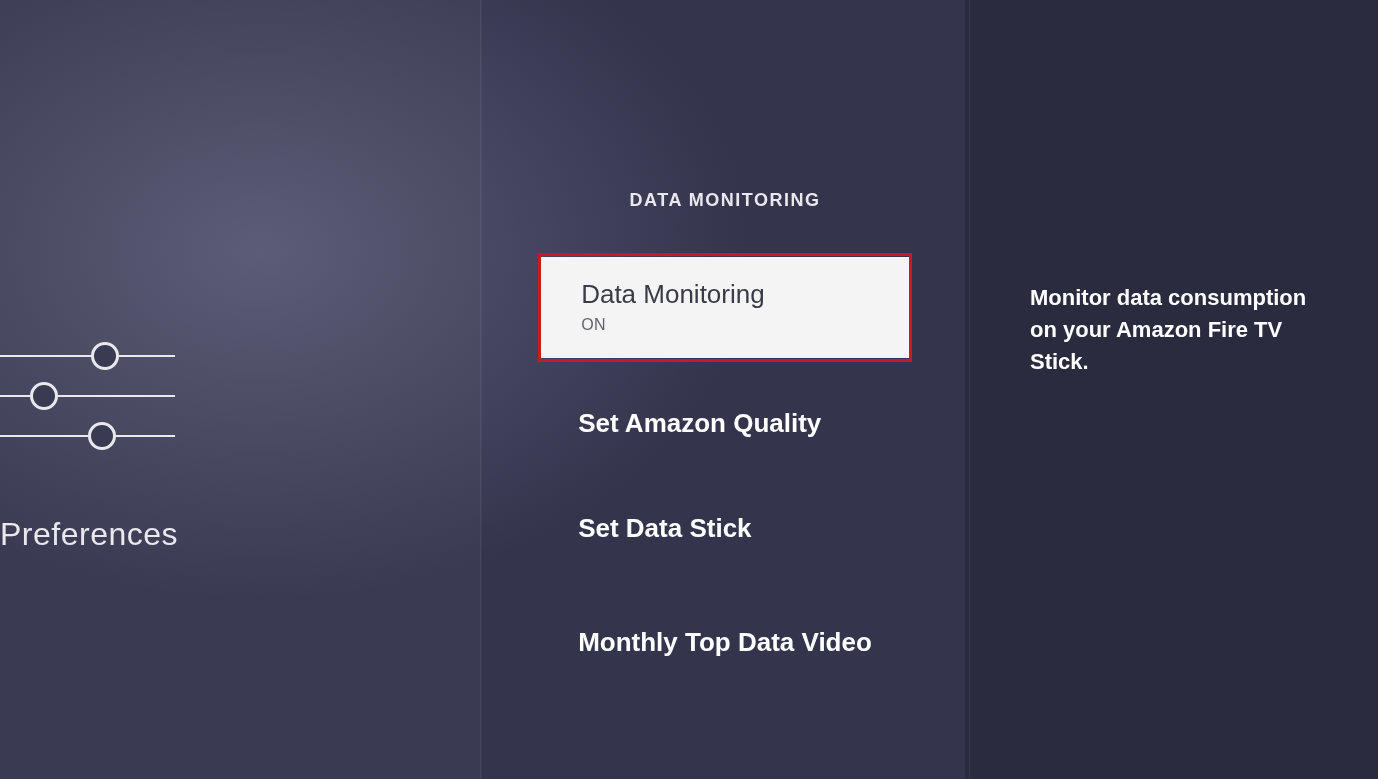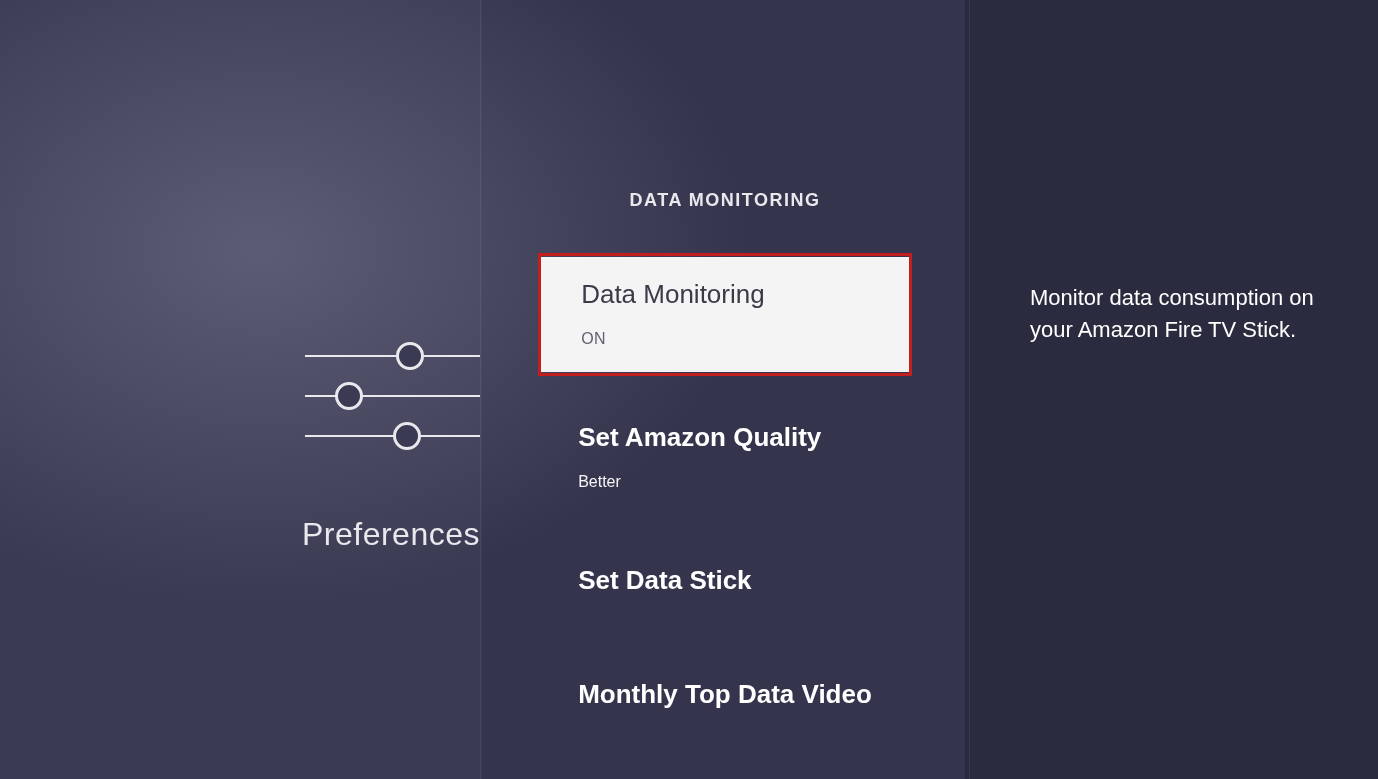--- a/index.html
+++ b/index.html
@@ -20,21 +20,21 @@
       radial-gradient(ellipse 700px 500px at 260px 250px, rgba(120,120,150,0.55), rgba(50,50,75,0) 70%),
       linear-gradient(90deg, #3a3a55 0%, #3a3a55 35%, #343450 35%, #343450 70%, #2b2b42 70%, #2b2b42 100%);
     filter: saturate(0.9);
   }
   
   .left {
     width: 480px;
     flex: 0 0 480px;
     display: flex;
     flex-direction: column;
-    align-items: flex-end;
+    align-items: flex-start;
     justify-content: center;
     padding-top: 60px;
     box-sizing: border-box;
   }
   .sliders {
     width: 175px;
     height: 120px;
     margin-bottom: 60px;
     margin-top: 50px;
   }
@@ -100,21 +100,21 @@
     cursor: pointer;
   }
   .menu-item .label {
     font-size: 26px;
     font-weight: 500;
     line-height: 1.2;
   }
   .menu-item .value {
     font-size: 16px;
     font-weight: 400;
-    margin-top: 20px;
+    margin-top: 6px;
     opacity: 0.95;
   }
   .menu-item.inactive .label {
     color: #ffffff;
     font-weight: 700;
   }
   .menu-item.inactive .value {
     color: #ffffff;
   }
   .menu-item.single .label {
@@ -158,21 +158,21 @@
   
   .right {
     flex: 1 1 auto;
     box-sizing: border-box;
     padding: 282px 40px 0 60px;
   }
   .description {
     font-size: 22px;
     line-height: 1.45;
     color: #ffffff;
-    font-weight: 400;
+    font-weight: 700;
     max-width: 330px;
   }
 </style>
 </head>
 <body>
 
 <div class="screen">
 
   <div class="left">
     <div class="sliders">
@@ -197,21 +197,20 @@
       <div class="highlight-wrap">
         <div class="menu-item selected">
           <div class="label">Data Monitoring</div>
           <div class="value">ON</div>
         </div>
         <div class="highlight-border"></div>
       </div>
 
       <div class="menu-item inactive">
         <div class="label">Set Amazon Quality</div>
-        <div class="value">Better</div>
       </div>
 
       <div class="menu-item inactive single">
         <div class="label">Set Data Stick</div>
       </div>
 
       <div class="menu-item inactive single">
         <div class="label">Monthly Top Data Video</div>
       </div>
 

